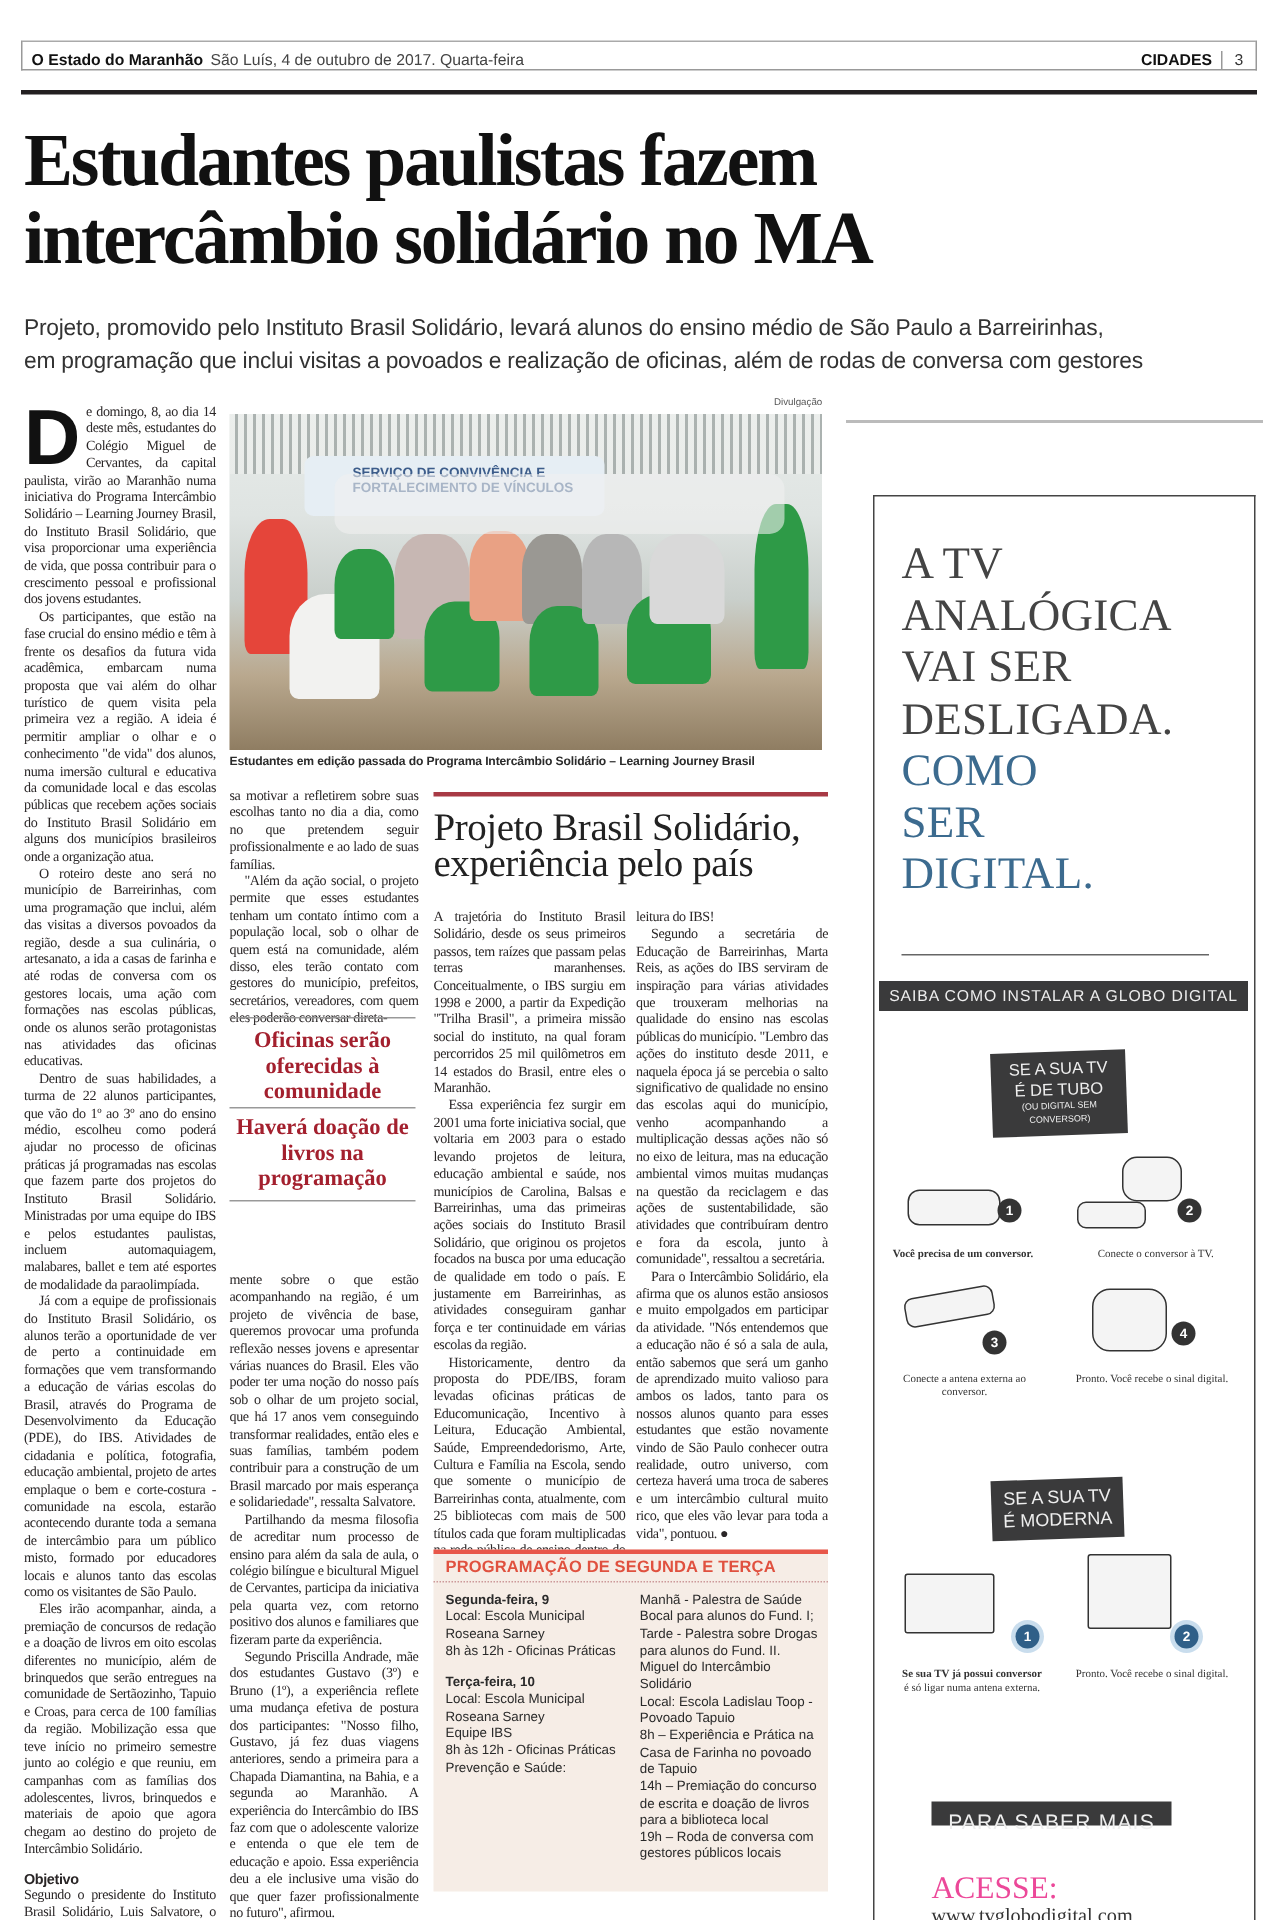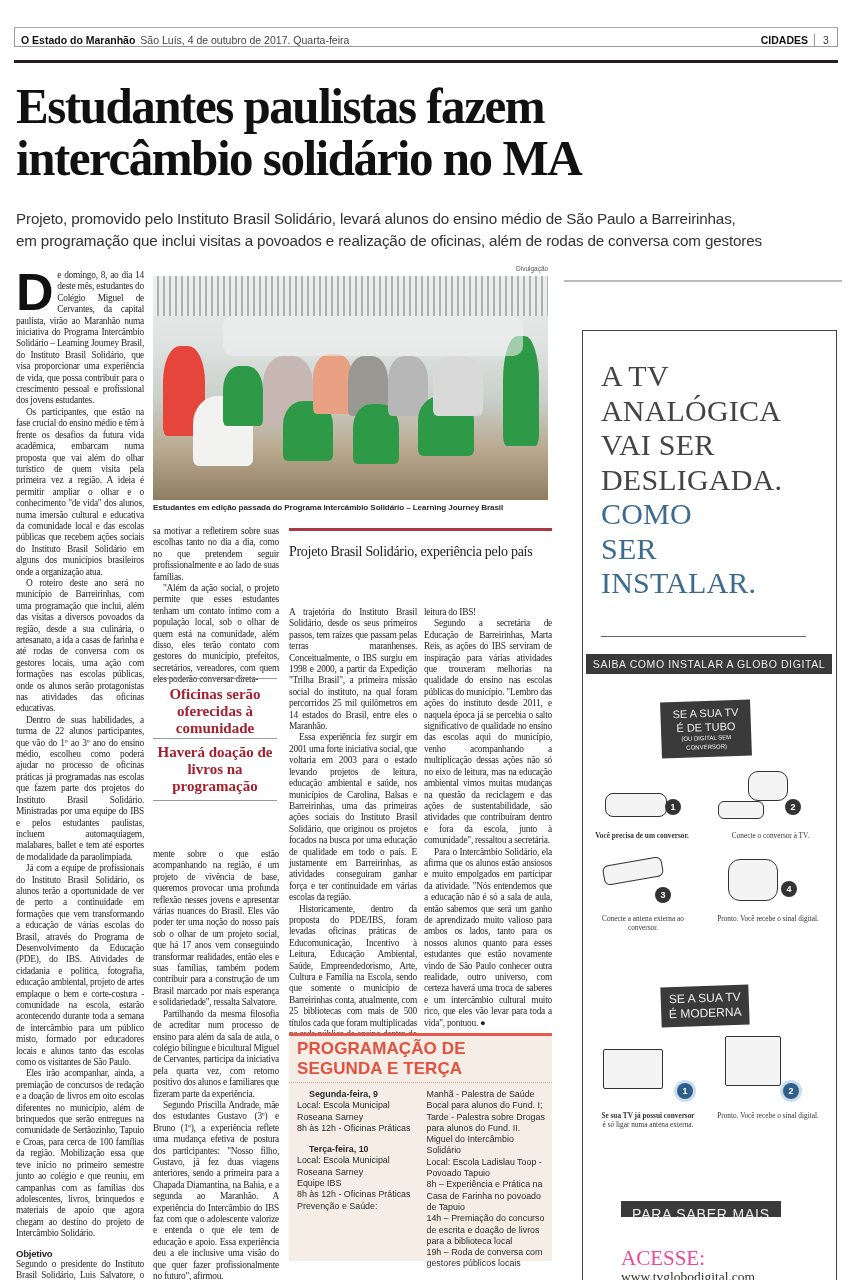--- a/index.html
+++ b/index.html
@@ -27,27 +27,27 @@
   .photo .wall { position:absolute; left:0; top:0; width:100%; height:40px; background: repeating-linear-gradient(90deg, #f0f1ef 0 4px, #707a78 4px 6px); opacity:.5; }
   .photo .banner { position:absolute; left:50px; top:28px; width:200px; height:40px; background:#e6eef4; border-radius:6px; font-family:"Liberation Sans",sans-serif; font-size:9px; color:#3c5c8a; font-weight:bold; padding:6px 0 0 32px; }
   .photo .crowd { position:absolute; left:10px; top:60px; width:380px; height:130px; }
   .person { position:absolute; border-radius: 40% 40% 10% 10%; }
   .caption { position: absolute; left: 153px; top: 503px; width: 400px; font-family: "Liberation Sans", sans-serif; font-size: 8.1px; font-weight: bold; color: #2b2b2b; letter-spacing: -0.1px; }
 
   .pullrule { position:absolute; left:153px; width:124px; height:1px; background:#999; }
   .pull { position:absolute; left:153px; width:124px; text-align:center; font-family:"Liberation Serif", serif; font-weight:bold; font-size:15px; line-height:17px; color:#a3202e; }
 
   .box-rule-red { position:absolute; left:289px; top:528px; width:263px; height:3px; background:#a83a45; }
-  .box-title { position:absolute; left:289px; top:540px; width:263px; font-family:"Liberation Serif", serif; font-size:14px; line-height:24px; color:#222; letter-spacing:-0.3px; }
+  .box-title { position:absolute; left:289px; top:540px; width:263px; font-family:"Liberation Serif", serif; font-size:26px; line-height:24px; color:#222; letter-spacing:-0.3px; }
 
   .prog { position:absolute; left:289px; top:1033px; width:263px; height:228px; background:#f6ede6; border-top:3px solid #e8574a; }
-  .prog-title { font-family:"Liberation Sans", sans-serif; font-weight:bold; font-size:17px; color:#e0513f; padding:3px 6px 3px 8px; border-bottom:1px dotted #c99; letter-spacing:0.1px; }
+  .prog-title { font-family:"Liberation Sans", sans-serif; font-weight:bold; font-size:11px; color:#e0513f; padding:3px 6px 3px 8px; border-bottom:1px dotted #c99; letter-spacing:0.1px; }
   .prog-cols { display:flex; padding:6px 6px 0 8px; gap:10px; font-family:"Liberation Sans", sans-serif; font-size:8.9px; line-height:11.3px; color:#2a2a2a; }
   .prog-cols > div { flex:1; }
-  .prog-cols .day { font-weight:bold;margin-left:12px; }
+  .prog-cols .day { font-weight:bold; }
   .prog-cols .gap { height:10px; }
 
   .ad-rule { position:absolute; left:564px; top:280px; width:278px; height:2px; background:#bbb; }
   .ad { position:absolute; left:582px; top:330px; width:255px; height:960px; border:1.5px solid #444; border-bottom:none; }
   .ad-head { position:absolute; left:18px; top:28px; font-family:"Liberation Serif", serif; font-size:30px; line-height:34.5px; color:#444; letter-spacing:0.2px; }
   .ad-head .blue { color:#3c6b8f; }
   .ad-line { position:absolute; left:18px; top:305px; width:205px; height:1px; background:#666; }
   .brush { position:absolute; background:#3a3a3b; color:#eee; font-family:"Liberation Sans", sans-serif; text-align:center; }
   .brush1 { left:3px; top:323px; width:246px; height:20px; font-size:10.5px; line-height:20px; letter-spacing:0.6px; }
   .step { position:absolute; text-align:center; font-family:"Liberation Serif", serif; font-size:7.3px; line-height:9px; color:#333; }
@@ -86,20 +86,21 @@
   <p>Dentro de suas habilidades, a turma de 22 alunos participantes, que vão do 1º ao 3º ano do ensino médio, escolheu como poderá ajudar no processo de oficinas práticas já programadas nas escolas que fazem parte dos projetos do Instituto Brasil Solidário. Ministradas por uma equipe do IBS e pelos estudantes paulistas, incluem automaquiagem, malabares, ballet e tem até esportes de modalidade da paraolimpíada.</p>
   <p>Já com a equipe de profissionais do Instituto Brasil Solidário, os alunos terão a oportunidade de ver de perto a continuidade em formações que vem transformando a educação de várias escolas do Brasil, através do Programa de Desenvolvimento da Educação (PDE), do IBS. Atividades de cidadania e política, fotografia, educação ambiental, projeto de artes emplaque o bem e corte-costura - comunidade na escola, estarão acontecendo durante toda a semana de intercâmbio para um público misto, formado por educadores locais e alunos tanto das escolas como os visitantes de São Paulo.</p>
   <p>Eles irão acompanhar, ainda, a premiação de concursos de redação e a doação de livros em oito escolas diferentes no município, além de brinquedos que serão entregues na comunidade de Sertãozinho, Tapuio e Croas, para cerca de 100 famílias da região. Mobilização essa que teve início no primeiro semestre junto ao colégio e que reuniu, em campanhas com as famílias dos adolescentes, livros, brinquedos e materiais de apoio que agora chegam ao destino do projeto de Intercâmbio Solidário.</p>
   <div class="objetivo">Objetivo</div>
   <p class="noind">Segundo o presidente do Instituto Brasil Solidário, Luis Salvatore, o projeto que já está na estrada há 4 anos busca, principalmente, despertar nos estudantes um novo olhar, que os pos-</p>
 </div>
 
 <div class="credit">Divulgação</div>
 <div class="photo">
   <div class="wall"></div>
+  <div class="banner">SERVIÇO DE CONVIVÊNCIA E FORTALECIMENTO DE VÍNCULOS</div>
   <div class="crowd">
     <div class="person" style="left:0;top:10px;width:42px;height:90px;background:#e5453a;"></div>
     <div class="person" style="left:30px;top:60px;width:60px;height:70px;background:#f2f2f0;"></div>
     <div class="person" style="left:60px;top:30px;width:40px;height:60px;background:#2e9a47;"></div>
     <div class="person" style="left:100px;top:20px;width:50px;height:70px;background:#c7b7b3;"></div>
     <div class="person" style="left:120px;top:65px;width:50px;height:60px;background:#2e9a47;"></div>
     <div class="person" style="left:150px;top:18px;width:40px;height:60px;background:#e9a184;"></div>
     <div class="person" style="left:185px;top:20px;width:40px;height:60px;background:#9a9893;"></div>
     <div class="person" style="left:190px;top:68px;width:46px;height:60px;background:#2e9a47;"></div>
     <div class="person" style="left:225px;top:20px;width:40px;height:60px;background:#b7b7b7;"></div>
@@ -168,21 +169,21 @@
 
 <div class="ad-rule"></div>
 <div class="ad">
   <div class="ad-head">
     <div>A TV</div>
     <div>ANALÓGICA</div>
     <div>VAI SER</div>
     <div>DESLIGADA.</div>
     <div class="blue">COMO</div>
     <div class="blue">SER</div>
-    <div class="blue">INSTALAR.</div>
+    <div class="blue">DIGITAL.</div>
   </div>
   <div class="ad-line"></div>
   <div class="brush brush1">SAIBA COMO INSTALAR A GLOBO DIGITAL</div>
 
   <div class="brush" style="left:78px; top:370px; width:90px; height:56px; font-size:11px; line-height:14px; padding-top:5px; transform:rotate(-2deg);">
     <div>SE A SUA TV</div>
     <div>É DE TUBO</div>
     <div style="font-size:6px;line-height:9px;">(OU DIGITAL SEM CONVERSOR)</div>
   </div>
 

